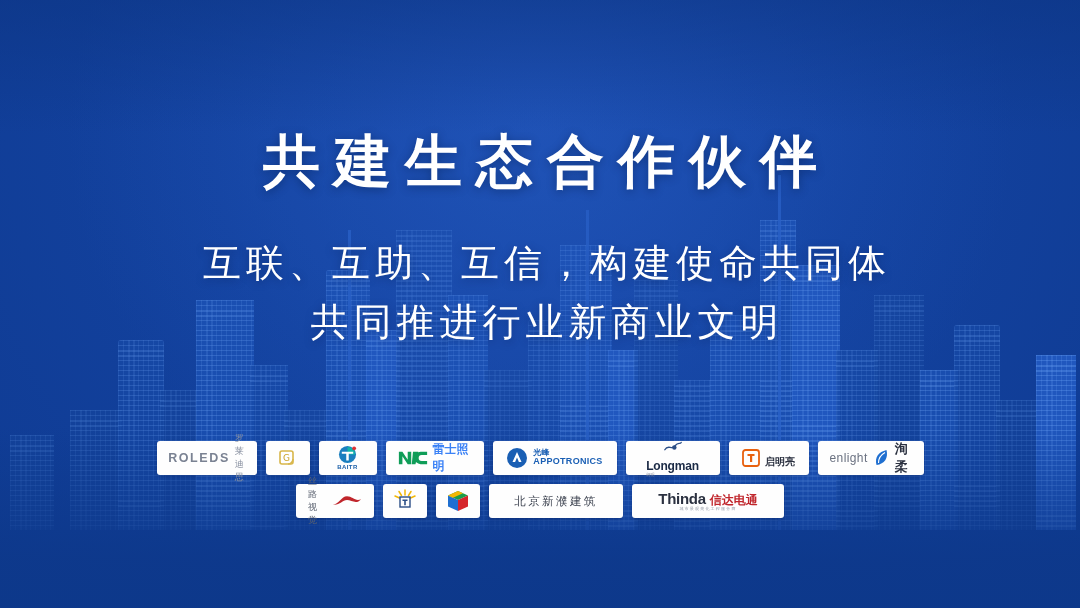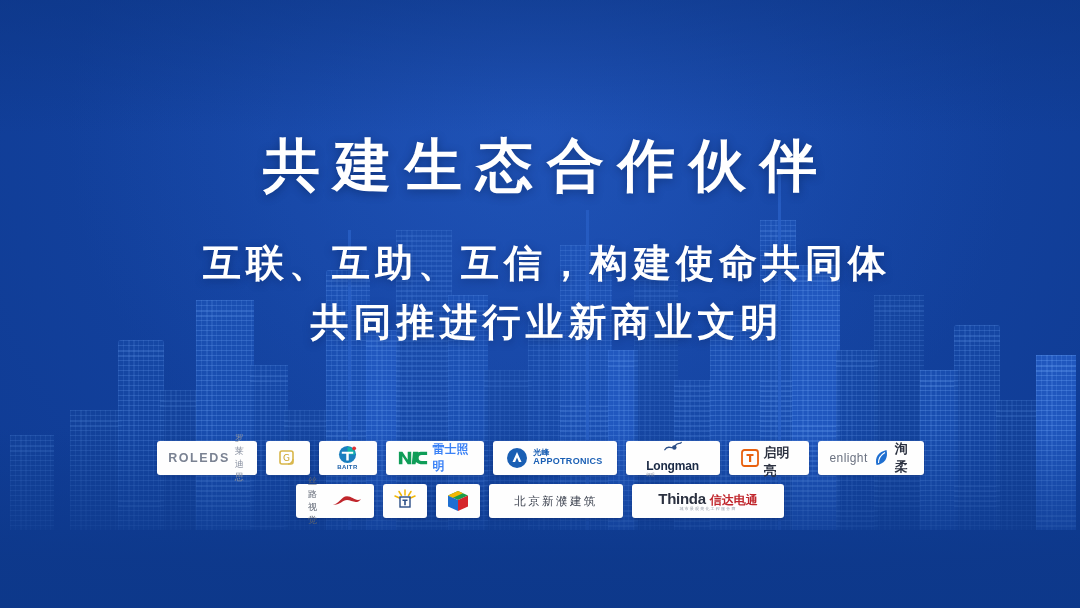--- a/index.html
+++ b/index.html
@@ -34,30 +34,30 @@
     pointer-events:none;
   }
   .vignette{
     position:absolute;left:0;top:0;width:1080px;height:608px;
     background:linear-gradient(to bottom, rgba(12,52,130,.55) 0%, rgba(12,52,130,0) 22%, rgba(12,52,130,0) 70%, rgba(13,56,138,.85) 92%, rgba(13,56,138,.95) 100%);
     pointer-events:none;
   }
   
   .textwrap{position:absolute;left:0;top:0;width:1080px;text-align:center;}
   .title{
-    font-family:Liberation Serif, serif;
+    font-family:Liberation Mono, monospace;
     font-weight:700;color:#ffffff;
     font-size:57px;letter-spacing:14px;
     margin-top:135px;line-height:1.1;
     text-indent:14px;
     text-shadow:0 2px 10px rgba(4,26,72,.45);
   }
   .sub{
     font-family:"DejaVu Serif", serif;
-    font-weight:700;color:#ffffff;
+    font-weight:400;color:#ffffff;
     font-size:38px;letter-spacing:5px;
     line-height:1.55;text-indent:5px;
     text-shadow:0 2px 8px rgba(4,26,72,.4);
     margin-left:9px;
   }
   .sub.l1{margin-top:36px;}
   
   .logos{position:absolute;left:0;right:0;top:441px;}
   .logorow{display:flex;justify-content:center;align-items:center;gap:9px;margin-bottom:9px;}
   .chip{
@@ -190,21 +190,21 @@
         </span>
       </div>
 
       <div class="chip" style="width:80px;">
         <span class="mark">
           <svg width="18" height="18" viewBox="0 0 18 18">
             <rect x="1" y="1" width="16" height="16" rx="2.5" fill="none" stroke="#e8610f" stroke-width="1.8"></rect>
             <path d="M5.5 5 h7 v2 h-2.3 v6 H8 V7 H5.5 z" fill="#e8610f"></path>
           </svg>
         </span>
-        <span style="font-size:13px;font-weight:700;color:#2b3140;margin-top:8px;">启明亮</span>
+        <span style="font-size:10px;font-weight:700;color:#2b3140;margin-top:8px;">启明亮</span>
       </div>
 
       <div class="chip" style="width:106px;">
         <span style="font-size:12px;color:#6a7180;letter-spacing:.4px;">enlight</span>
         <span class="mark">
           <svg width="17" height="18" viewBox="0 0 16 18">
             <path d="M13 1 C5 3, 1 8, 3 16 C11 15, 15 9, 13 1 z" fill="#1f6fd0"></path>
             <path d="M11.5 3.5 C7 6, 5 10, 5 14" fill="none" stroke="#ffffff" stroke-width="1.1"></path>
           </svg>
         </span>

